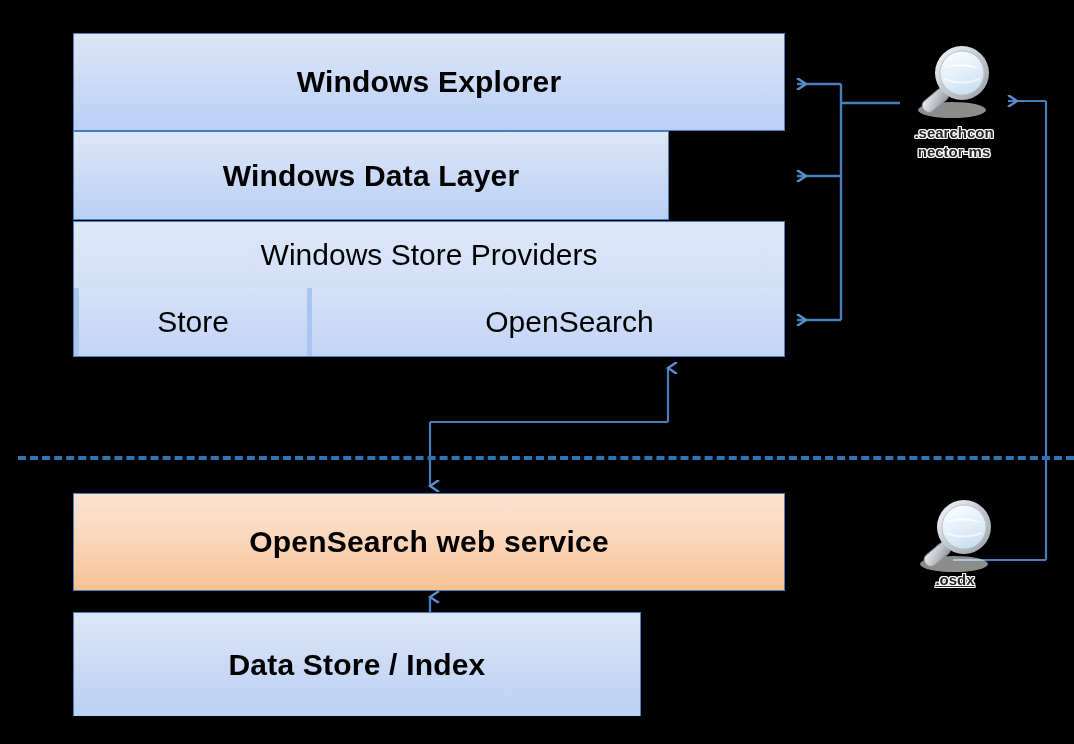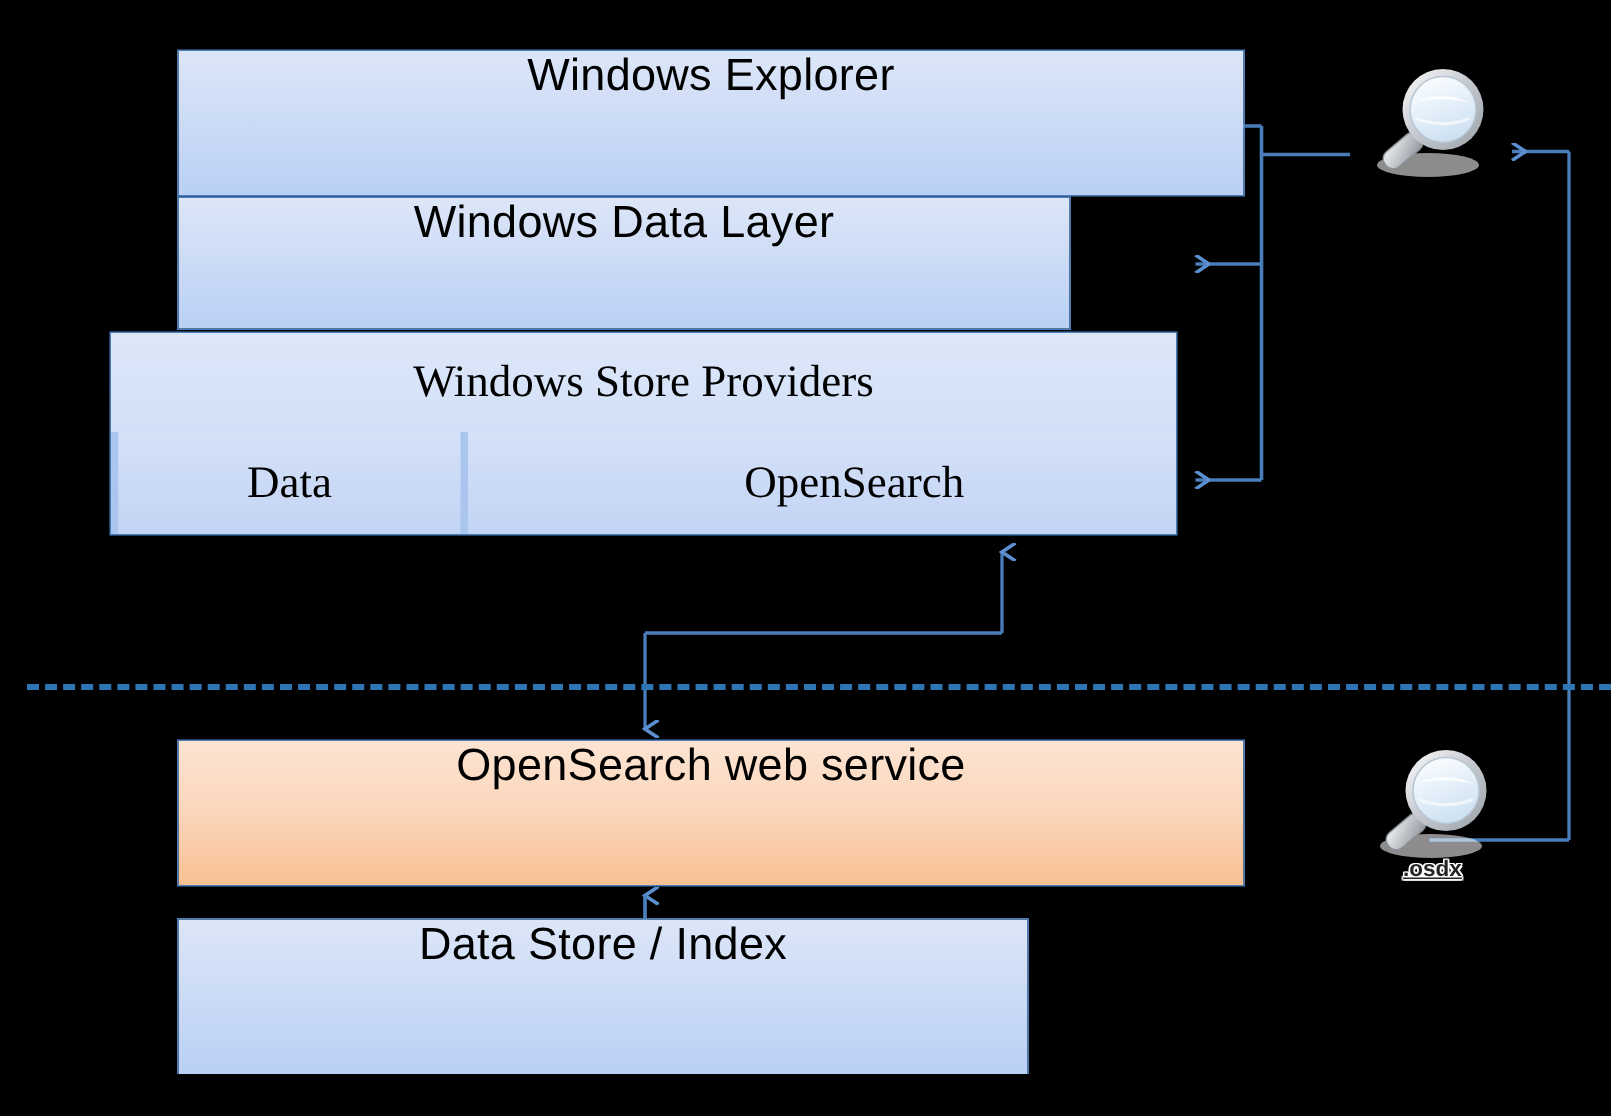--- a/index.html
+++ b/index.html
@@ -17,27 +17,27 @@
     background: #000000;
     overflow: hidden;
   }
 
   
   .box {
     position: absolute;
     box-sizing: border-box;
     border: 1px solid #4a7ebb;
     display: flex;
+    align-items: center;
     justify-content: center;
     color: #000000;
     font-size: 30px;
-    font-weight: 400;
+    font-weight: 700;
     letter-spacing: .2px;
     white-space: nowrap;
-    margin-left: 45px;
   }
   .blue-grad {
     background: linear-gradient(to bottom, #dce6f8 0%, #cfddf6 40%, #b9d0f5 100%);
   }
   .orange-grad {
     background: linear-gradient(to bottom, #fce4d2 0%, #fbd7bd 45%, #f8c194 100%);
   }
 
   
   #box-windows-explorer { left:73px;  top:33px;  width:712px; height:98px; }
@@ -46,21 +46,20 @@
   
   #providers-group {
     position: absolute;
     left: 73px;
     top: 221px;
     width: 712px;
     height: 136px;
     box-sizing: border-box;
     border: 1px solid #4a7ebb;
     background: linear-gradient(to bottom, #dde7f9 0%, #d2e0f7 48%, #cadcf6 100%);
-    font-family: Liberation Serif, serif;
   }
   #providers-title {
     position: absolute;
     left: 0; top: 0; width: 100%; height: 66px;
     display: flex; align-items: center; justify-content: center;
     font-size: 30px; color:#000;
     white-space: nowrap;
   }
   .subrow {
     position: absolute;
@@ -182,21 +181,21 @@
 
   <div class="box blue-grad" id="box-windows-data-layer">
     <span>Windows Data Layer</span>
   </div>
 
   <div id="providers-group">
     <div id="providers-title">Windows Store Providers</div>
     <div class="subrow">
       <div class="subgap"></div>
       <div class="subbox" id="subbox-index">
-        <span>Data</span>
+        <span>Store</span>
       </div>
       <div class="subgap"></div>
       <div class="subbox" id="subbox-opensearch">
         <span>OpenSearch</span>
       </div>
     </div>
   </div>
 
   <div id="dashed-divider"></div>
 
@@ -226,20 +225,22 @@
         <stop offset="100%" stop-color="#8e949b"></stop>
       </linearGradient>
     </defs>
     <ellipse cx="46" cy="72" rx="34" ry="8" fill="#ffffff" opacity="0.55"></ellipse>
     <rect x="14" y="56" width="30" height="13" rx="6" transform="rotate(-40 29 62)" fill="url(#handleGrad1)" stroke="#8c9199" stroke-width="1"></rect>
     <circle cx="56" cy="35" r="27" fill="url(#rimGrad1)"></circle>
     <circle cx="56" cy="35" r="22" fill="url(#lensGrad1)" stroke="#b7c6d4" stroke-width="1"></circle>
     <path d="M37,30 Q56,22 75,31 Q56,26 37,30 Z" fill="#ffffff" opacity="0.85"></path>
     <path d="M38,41 Q56,48 74,41" fill="none" stroke="#ffffff" stroke-width="2" opacity="0.6"></path>
   </svg>
+  <div class="icon-label" id="label-searchconnector">.searchcon
+nector-ms</div>
 
   <svg class="magnifier" id="icon-osdx" viewBox="0 0 96 96" xmlns="http://www.w3.org/2000/svg">
     <defs>
       <linearGradient id="lensGrad2" x1="0" y1="0" x2="0.4" y2="1">
         <stop offset="0%" stop-color="#ffffff"></stop>
         <stop offset="45%" stop-color="#eaf3fb"></stop>
         <stop offset="100%" stop-color="#cfe2f2"></stop>
       </linearGradient>
       <linearGradient id="rimGrad2" x1="0" y1="0" x2="1" y2="1">
         <stop offset="0%" stop-color="#fdfdfd"></stop>

